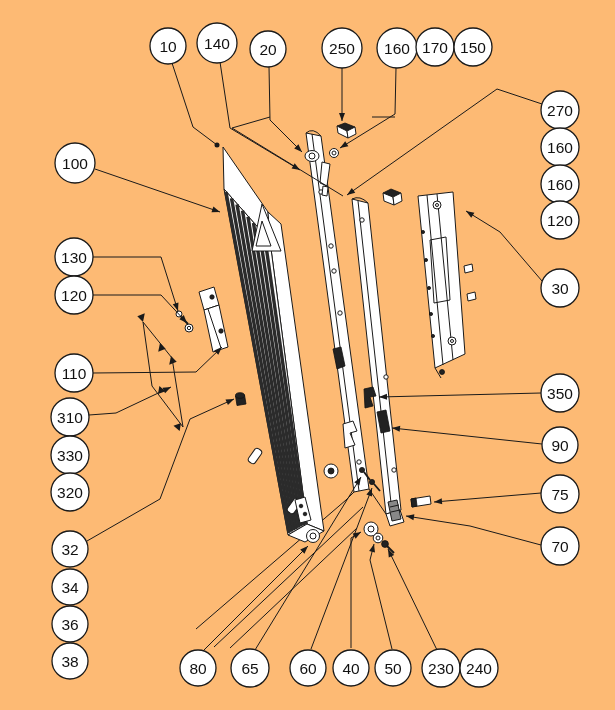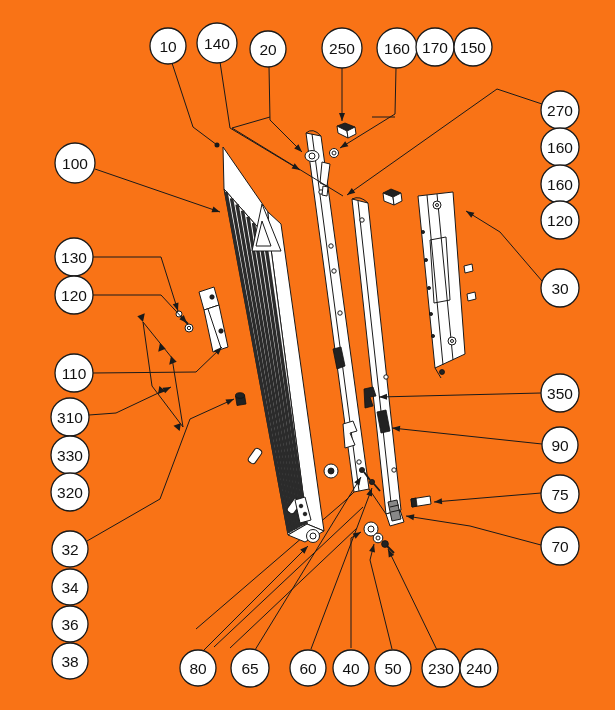--- a/index.html
+++ b/index.html
@@ -1,16 +1,16 @@
 <!DOCTYPE html>
 <html><head>
 <meta charset="utf-8">
 <style>
   html,body{margin:0;padding:0;background:#ffffff;}
-  #stage{width:615px;height:710px;position:relative;background:#f97316;overflow:hidden;
+  #stage{width:615px;height:710px;position:relative;background:#fdba74;overflow:hidden;
          font-family:"Liberation Sans",sans-serif;}
   svg text{font-family:"Liberation Sans",sans-serif;fill:#111;}
   .part{stroke:#1a1a1a;stroke-width:1;fill:#fff;stroke-linejoin:round;}
   .partline{stroke:#1a1a1a;stroke-width:1;fill:none;}
   .fin{stroke:#2b2b2b;stroke-width:3.4;}
   .dark{fill:#222;stroke:#111;stroke-width:.8;}
   .gray{fill:#888;stroke:#1a1a1a;stroke-width:1;}
   .hole{fill:#fff;stroke:#1a1a1a;stroke-width:1;}
 </style>
 </head>

